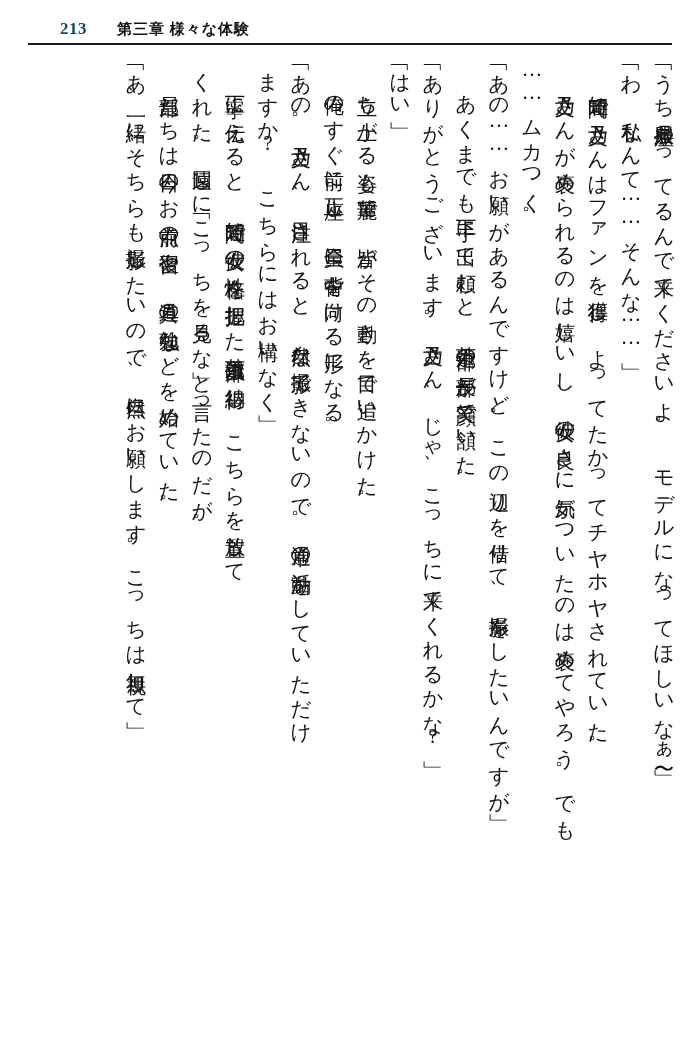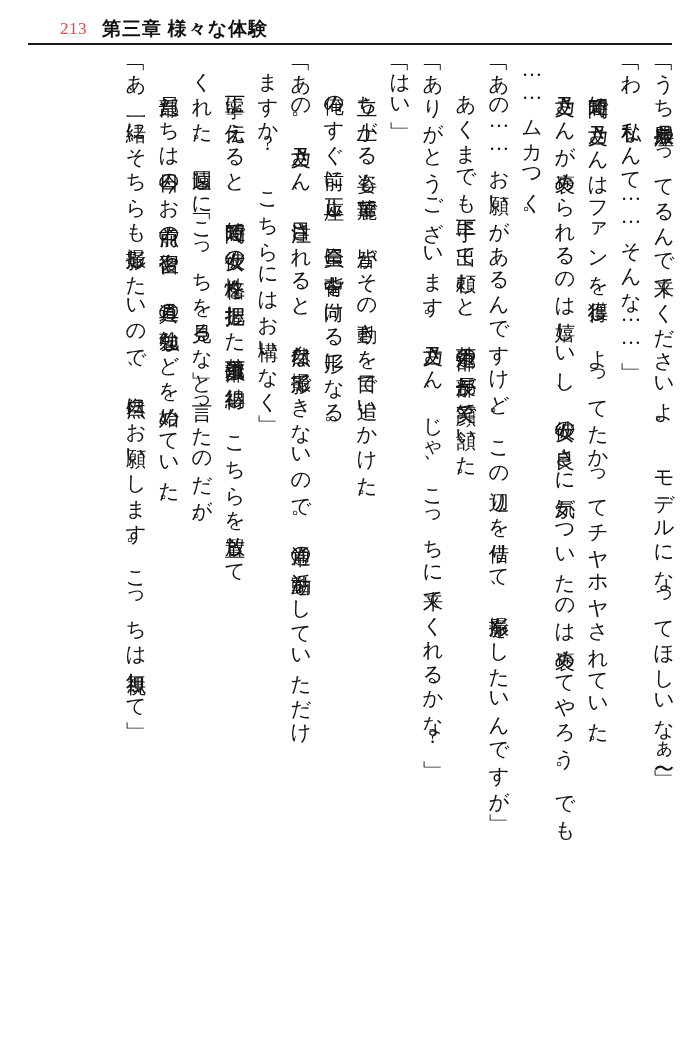--- a/index.html
+++ b/index.html
@@ -31,28 +31,28 @@
     left: 0;
     width: 700px;
     height: 30px;
     display: flex;
     align-items: center;
     padding-left: 60px;
     box-sizing: border-box;
   }
   .page-number {
     font-size: 17px;
-    font-weight: normal;
+    font-weight: bold;
     letter-spacing: 0.5px;
-    color: #ef4444;
+    color: #0c4a6e;
   }
   .chapter-title {
-    font-size: 19px;
+    font-size: 15px;
     font-weight: bold;
-    margin-left: 15px;
+    margin-left: 30px;
     color: #111;
     letter-spacing: 1px;
   }
   .header-rule {
     position: absolute;
     top: 43px;
     left: 28px;
     width: 644px;
     height: 2px;
     background: #1a1a1a;

